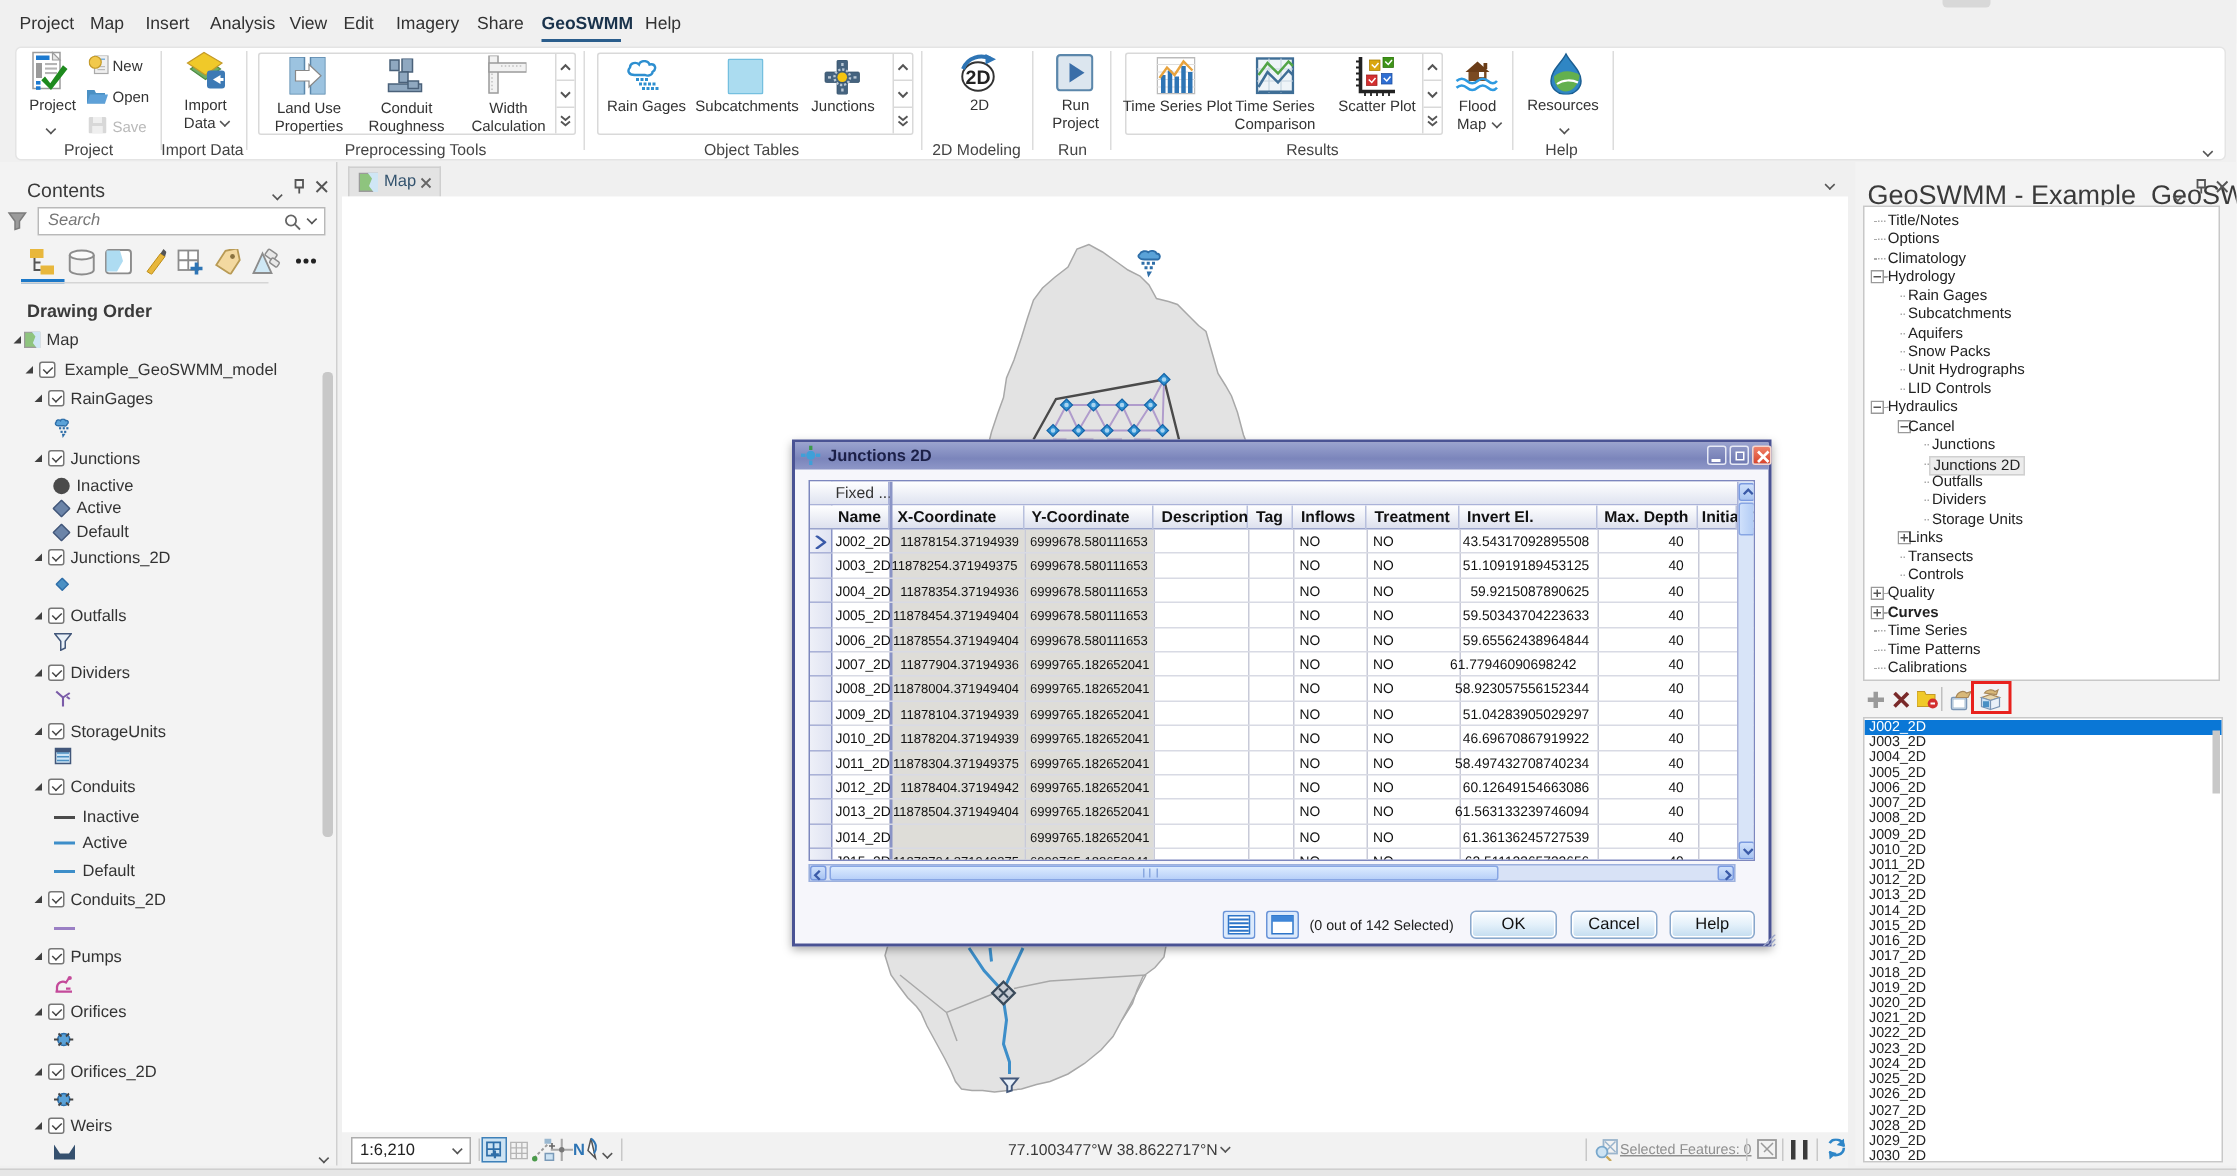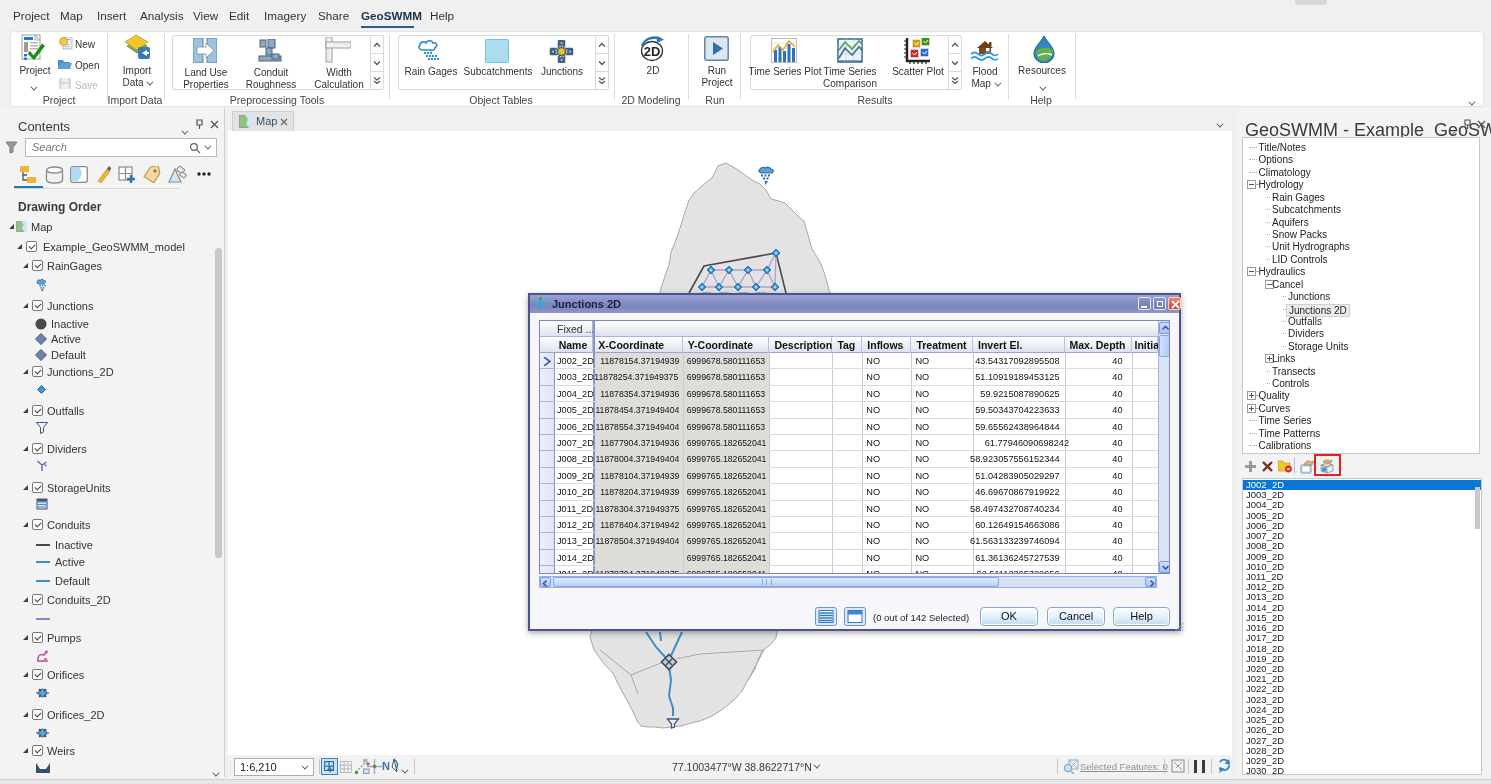--- a/index.html
+++ b/index.html
@@ -763,21 +763,21 @@
         <rect x="0.5" y="0.5" width="8" height="8" fill="#fff" stroke="#9a9a9a"></rect>
         <path d="M2 4.5 H7 M4.5 2 V7" stroke="#555" stroke-width="1"></path>
       </svg>
 <div style="position:absolute;left:13px;top:257.4px;width:1.5px;height:1px;background:transparent;border-top:1px dotted #aaa;"></div>
 <span style="position:absolute;left:15.5px;top:252.4px;white-space:nowrap;">Quality</span>
 <svg style="position:absolute;left:4px;top:265.8px;" width="9" height="9" viewBox="0 0 9 9">
         <rect x="0.5" y="0.5" width="8" height="8" fill="#fff" stroke="#9a9a9a"></rect>
         <path d="M2 4.5 H7 M4.5 2 V7" stroke="#555" stroke-width="1"></path>
       </svg>
 <div style="position:absolute;left:13px;top:269.8px;width:1.5px;height:1px;background:transparent;border-top:1px dotted #aaa;"></div>
-<span style="position:absolute;left:15.5px;top:264.8px;white-space:nowrap;">Curves</span>
+<span style="position:absolute;left:15.5px;top:264.8px;white-space:nowrap;font-weight:bold;">Curves</span>
 <div style="position:absolute;left:6px;top:282.2px;width:7.5px;height:1px;border-top:1px dotted #aaa;"></div>
 <span style="position:absolute;left:15.5px;top:277.2px;white-space:nowrap;">Time Series</span>
 <div style="position:absolute;left:6px;top:294.7px;width:7.5px;height:1px;border-top:1px dotted #aaa;"></div>
 <span style="position:absolute;left:15.5px;top:289.7px;white-space:nowrap;">Time Patterns</span>
 <div style="position:absolute;left:6px;top:307.1px;width:7.5px;height:1px;border-top:1px dotted #aaa;"></div>
 <span style="position:absolute;left:15.5px;top:302.1px;white-space:nowrap;">Calibrations</span>
 </div>
 
   <div style="position:absolute;left:0px;top:347px;width:254px;height:23px;" id="rtools">
     <svg class="abs" style="left:8px;top:6px;" width="11" height="11" viewBox="0 0 11 11">
@@ -945,21 +945,21 @@
 <span style="position:absolute;left:375.4px;top:100.6px;font-size:9.2px;color:#111;white-space:nowrap;">NO</span>
 <span style="position:absolute;right:109.5px;top:100.6px;font-size:9.2px;color:#111;white-space:nowrap;">59.65562438964844</span>
 <span style="position:absolute;right:46.5px;top:100.6px;font-size:9.2px;color:#111;white-space:nowrap;">40</span>
 <div style="position:absolute;left:0;top:129.4px;width:630px;height:1px;background:#d8dae4;"></div>
 <div style="position:absolute;left:0;top:114.0px;width:14.7px;height:16.4px;border-bottom:1px solid #aab2d8;"></div>
 <span style="position:absolute;left:17px;top:117.0px;font-size:9.2px;color:#111;white-space:nowrap;">J007_2D</span>
 <div style="position:absolute;left:53.3px;top:117.0px;width:86px;overflow:hidden;font-size:8.7px;color:#111;white-space:nowrap;text-align:right;">11877904.37194936</div>
 <div style="position:absolute;left:146.7px;top:117.0px;width:80px;overflow:hidden;font-size:8.7px;color:#111;white-space:nowrap;">6999765.182652041</div>
 <span style="position:absolute;left:326.3px;top:117.0px;font-size:9.2px;color:#111;white-space:nowrap;">NO</span>
 <span style="position:absolute;left:375.4px;top:117.0px;font-size:9.2px;color:#111;white-space:nowrap;">NO</span>
-<span style="position:absolute;right:100px;top:117.0px;font-size:9.2px;color:#111;white-space:nowrap;">61.77946090698242</span>
+<span style="position:absolute;right:118px;top:117.0px;font-size:9.2px;color:#111;white-space:nowrap;">61.77946090698242</span>
 <span style="position:absolute;right:46.5px;top:117.0px;font-size:9.2px;color:#111;white-space:nowrap;">40</span>
 <div style="position:absolute;left:0;top:145.8px;width:630px;height:1px;background:#d8dae4;"></div>
 <div style="position:absolute;left:0;top:130.4px;width:14.7px;height:16.4px;border-bottom:1px solid #aab2d8;"></div>
 <span style="position:absolute;left:17px;top:133.4px;font-size:9.2px;color:#111;white-space:nowrap;">J008_2D</span>
 <div style="position:absolute;left:53.3px;top:133.4px;width:86px;overflow:hidden;font-size:8.7px;color:#111;white-space:nowrap;text-align:right;">11878004.371949404</div>
 <div style="position:absolute;left:146.7px;top:133.4px;width:80px;overflow:hidden;font-size:8.7px;color:#111;white-space:nowrap;">6999765.182652041</div>
 <span style="position:absolute;left:326.3px;top:133.4px;font-size:9.2px;color:#111;white-space:nowrap;">NO</span>
 <span style="position:absolute;left:375.4px;top:133.4px;font-size:9.2px;color:#111;white-space:nowrap;">NO</span>
 <span style="position:absolute;right:109.5px;top:133.4px;font-size:9.2px;color:#111;white-space:nowrap;">58.923057556152344</span>
 <span style="position:absolute;right:46.5px;top:133.4px;font-size:9.2px;color:#111;white-space:nowrap;">40</span>

